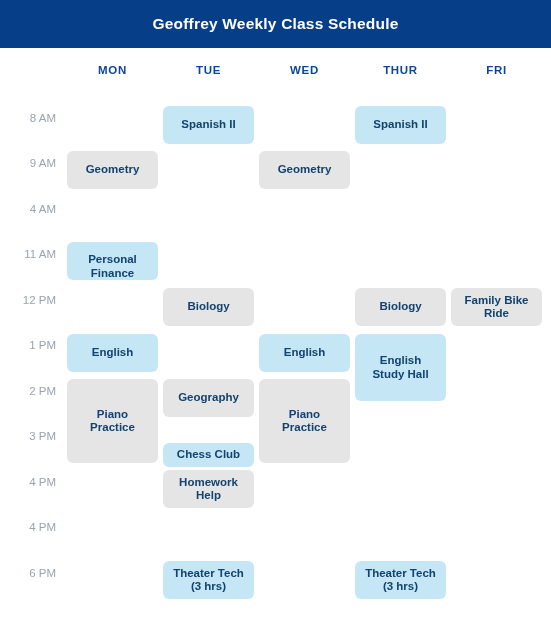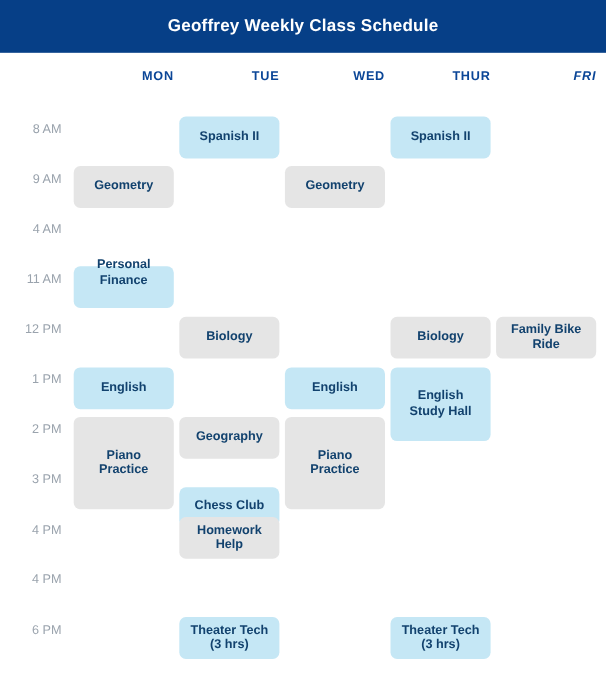--- a/index.html
+++ b/index.html
@@ -46,21 +46,21 @@
     position: absolute;
     left: 0;
     top: 48px;
     width: 551px;
     height: 40px;
   }
   .day-header {
     position: absolute;
     top: 16px;
     width: 91px;
-    text-align: right;
+    text-align: center;
     color: #0b4697;
     font-size: 11.5px;
     font-weight: bold;
     letter-spacing: 0.7px;
   }
 
   
   #grid-body {
     position: absolute;
     left: 0;
@@ -83,21 +83,21 @@
   
   .event {
     position: absolute;
     width: 91px;
     border-radius: 6px;
     box-sizing: border-box;
     display: flex;
     align-items: center;
     justify-content: center;
     text-align: center;
-    padding: 18px 4px;
+    padding: 0 4px;
     color: #12426e;
     font-size: 11.5px;
     font-weight: bold;
     line-height: 13.5px;
   }
   .event.shade-dark  { background: #c5e7f5; }
   .event.shade-light { background: #e5e5e5; }
   .event-label { white-space: pre-line; }
 </style>
 </head>
@@ -107,21 +107,21 @@
 
   <div id="title-bar">
     <span id="title-text">Geoffrey Weekly Class Schedule</span>
   </div>
 
   <div id="day-header-row">
       <div class="day-header" style="left: 67px;">MON</div>
       <div class="day-header" style="left: 163px;">TUE</div>
       <div class="day-header" style="left: 259px;">WED</div>
       <div class="day-header" style="left: 355px;">THUR</div>
-      <div class="day-header" style="left: 451px; font-style: italic;">FRI</div>
+      <div class="day-header" style="left: 451px;">FRI</div>
     </div>
 
   <div id="grid-body">
       <div class="time-label" style="top: 24px;">8 AM</div>
       <div class="time-label" style="top: 69px;">9 AM</div>
       <div class="time-label" style="top: 115px;">4 AM</div>
       <div class="time-label" style="top: 160px;">11 AM</div>
       <div class="time-label" style="top: 206px;">12 PM</div>
       <div class="time-label" style="top: 251px;">1 PM</div>
       <div class="time-label" style="top: 297px;">2 PM</div>

